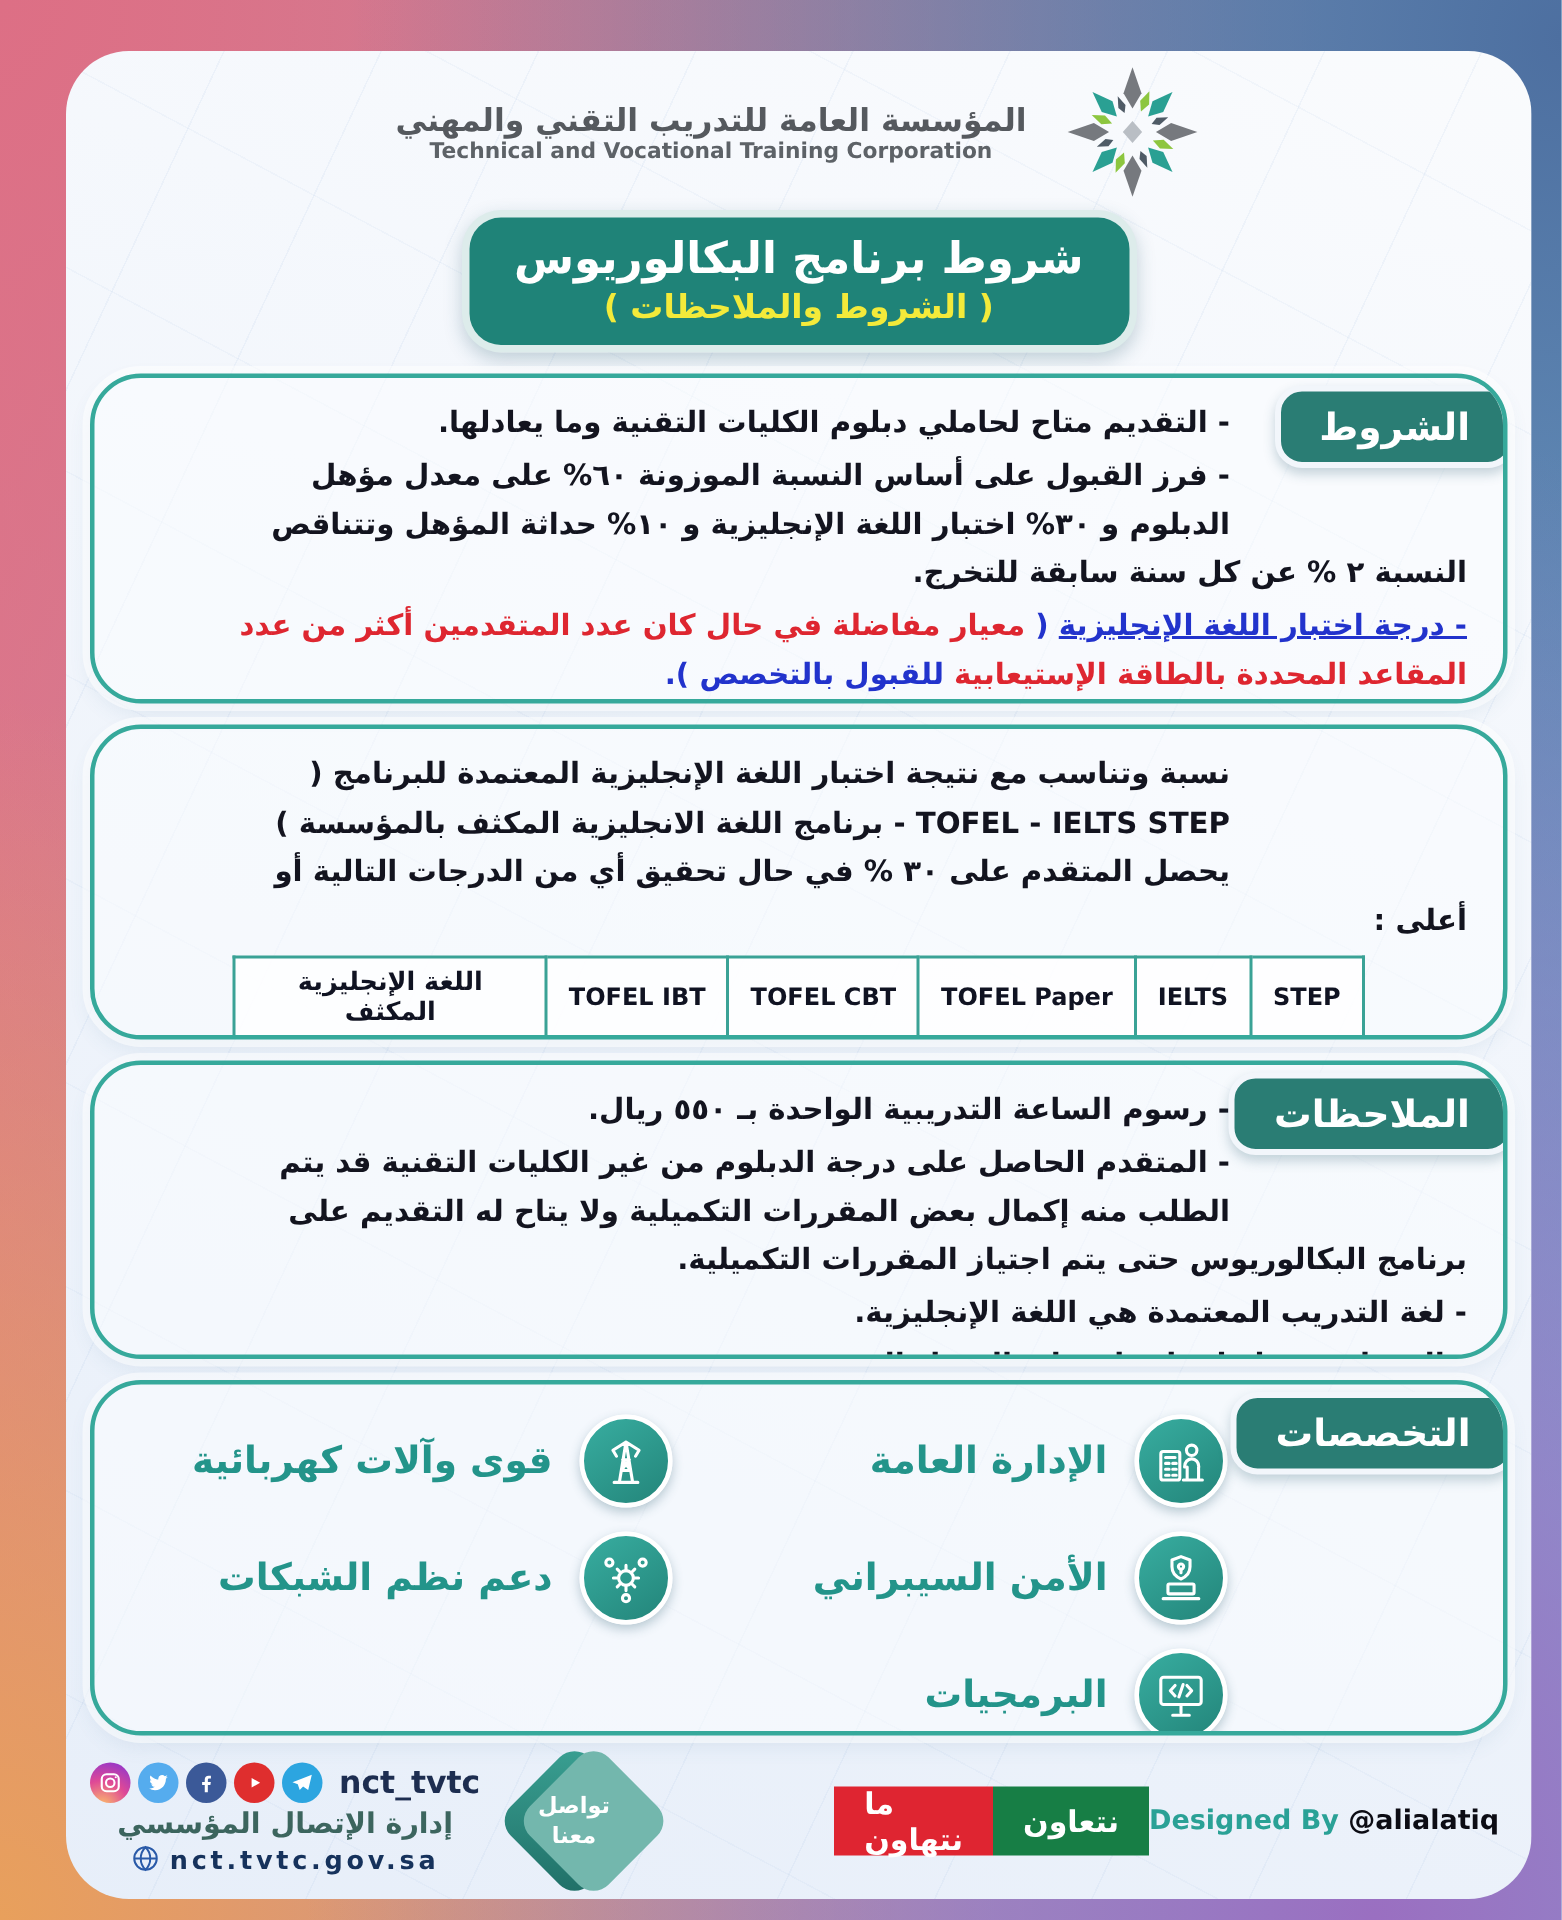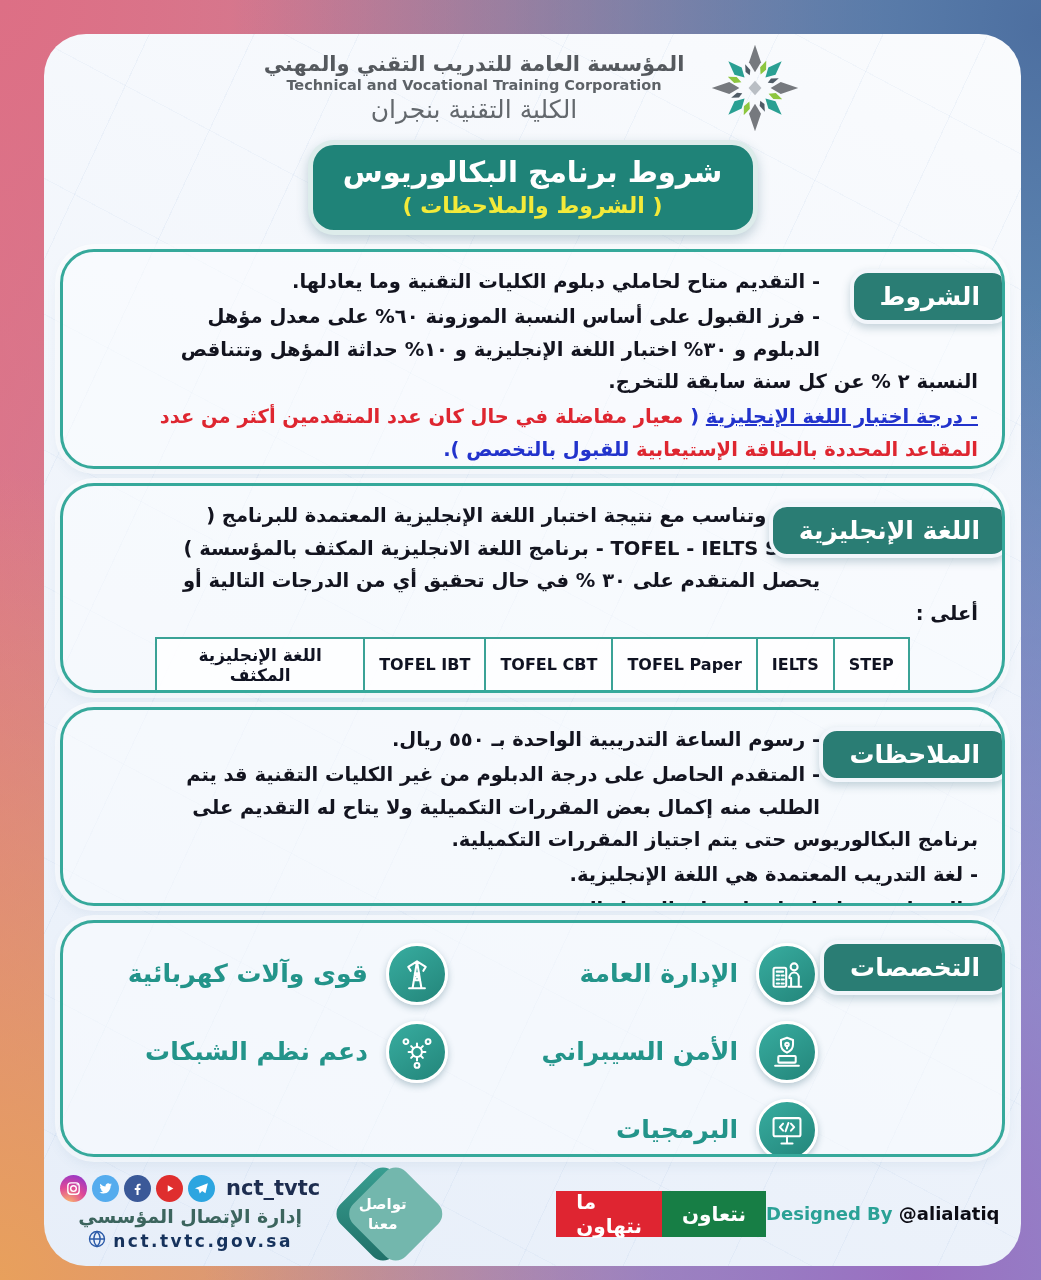--- a/index.html
+++ b/index.html
@@ -47,21 +47,21 @@
   .banner-sub{ color: #f3ea3a; font-size: 22px; font-weight: bold; margin-top: 4px; }
   
   .box{
     position: relative; direction: rtl; text-align: right;
     border: 3px solid #36a99b; border-radius: 34px;
     background: rgba(252,253,255,0.55);
     box-shadow: 0 0 0 5px rgba(255,255,255,0.55), 0 6px 14px rgba(70,120,160,0.12);
     margin-top: 14px; padding: 14px 24px 8px; overflow: hidden;
   }
   .pill{
-    position: absolute; top: 17px; left: auto; right: -8px; z-index: 3;
+    position: absolute; top: 5px; left: auto; right: -8px; z-index: 3;
     background: #2a7d74; color: #ffffff;
     border: 4px solid #f2f6fb; border-radius: 18px;
     padding: 9px 26px; font-size: 25px; font-weight: bold;
     box-shadow: 0 4px 8px rgba(40,90,110,0.25);
     white-space: nowrap;
   }
   .pill-spacer{ float: right; width: 158px; height: 80px; }
   .bullet{ font-size: 19.5px; font-weight: bold; color: #13141f; line-height: 1.68; margin-bottom: 2px; margin-left: 47px; }
   .blue{ color: #2233cc; }
   .blue-u{ color: #2233cc; text-decoration: underline; text-decoration-thickness: 2px; }
@@ -132,21 +132,20 @@
 </style>
 </head>
 <body>
 
 <div class="card">
 
   <div class="header">
     <div class="header-text">
       <div class="org-ar">المؤسسة العامة للتدريب التقني والمهني</div>
       <div class="org-en">Technical and Vocational Training Corporation</div>
-      <div class="college-ar">الكلية التقنية بنجران</div>
     </div>
     <div class="logo">
       <svg viewBox="0 0 100 100">
         <g fill="#76797e">
           <polygon points="50,3 56.5,22 50,33 43.5,22"></polygon>
           <polygon points="50,3 56.5,22 50,33 43.5,22" transform="rotate(90 50 50)"></polygon>
           <polygon points="50,3 56.5,22 50,33 43.5,22" transform="rotate(180 50 50)"></polygon>
           <polygon points="50,3 56.5,22 50,33 43.5,22" transform="rotate(270 50 50)"></polygon>
         </g>
         <g fill="#2aa093">
@@ -180,21 +179,20 @@
   <section class="box box-conditions">
     <div class="pill">الشروط</div>
     <div class="pill-spacer"></div>
     <div class="bullet">- التقديم متاح لحاملي دبلوم الكليات التقنية وما يعادلها.</div>
     <div class="bullet">- فرز القبول على أساس النسبة الموزونة ٦٠% على معدل مؤهل الدبلوم و ٣٠% اختبار اللغة الإنجليزية و ١٠% حداثة المؤهل وتتناقص النسبة ٢ % عن كل سنة سابقة للتخرج.</div>
     <div class="bullet"><span class="blue-u">- درجة اختبار اللغة الإنجليزية</span><span class="blue"> ( </span><span class="red">معيار مفاضلة في حال كان عدد المتقدمين أكثر من عدد المقاعد المحددة بالطاقة الإستيعابية</span><span class="blue"> للقبول بالتخصص ).</span></div>
     <div class="bullet">- التقديم متاح للموظفين وغير الموظفين وأبناء المقيمين.</div>
   </section>
 
   <section class="box box-english">
-    <div class="pill">اللغة الإنجليزية</div>
     <div class="pill-spacer"></div>
     <div class="bullet">نسبة وتناسب مع نتيجة اختبار اللغة الإنجليزية المعتمدة للبرنامج ( TOFEL - IELTS   STEP - برنامج اللغة الانجليزية المكثف بالمؤسسة ) يحصل المتقدم على ٣٠ % في حال تحقيق أي من الدرجات التالية أو أعلى :</div>
     <div class="eng-table-wrap">
       <table class="scores">
         <tbody>
             <tr>
           <th>اللغة الإنجليزية المكثف</th>
           <th>TOFEL IBT</th>
           <th>TOFEL CBT</th>
           <th>TOFEL Paper</th>

